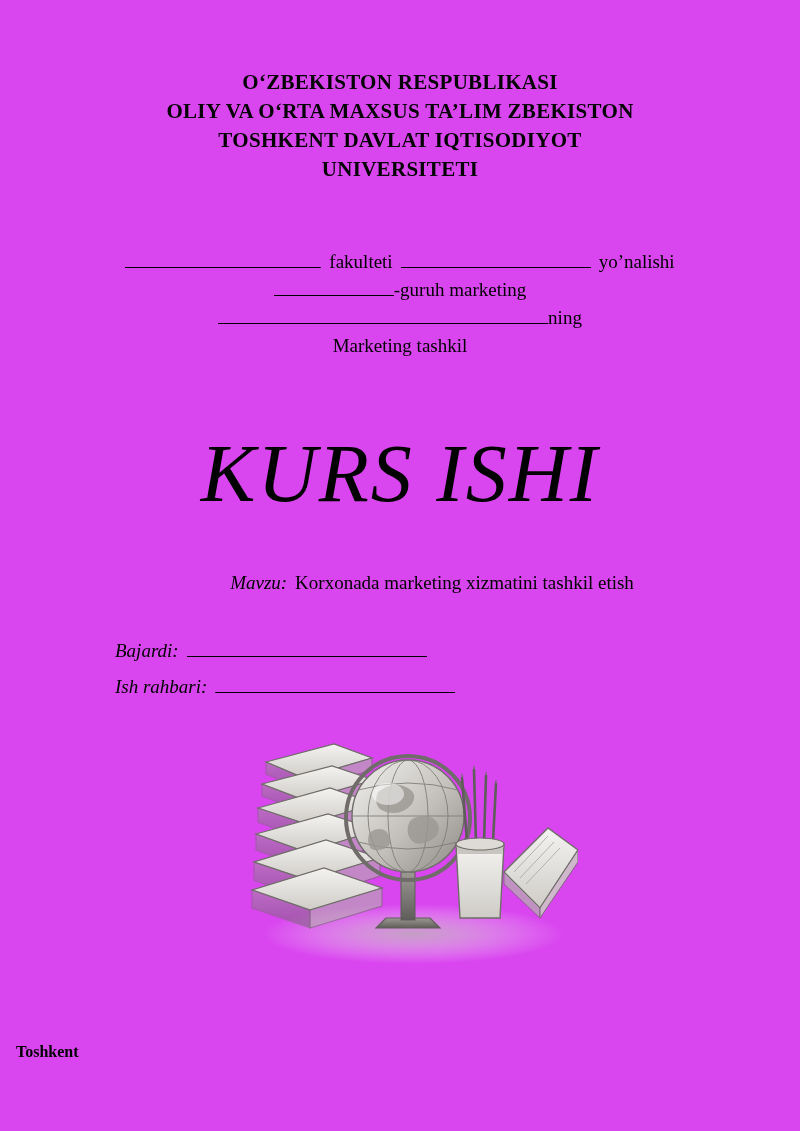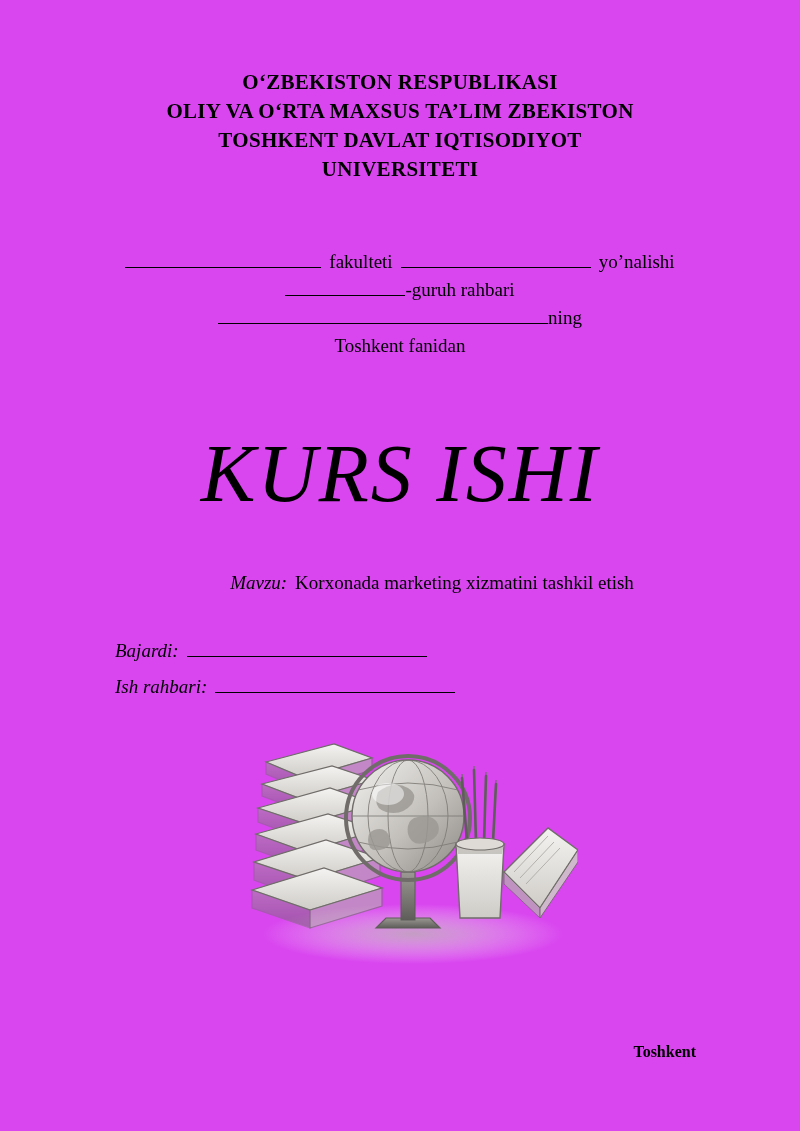--- a/index.html
+++ b/index.html
@@ -113,24 +113,24 @@
     left: 248px;
     top: 722px;
     width: 330px;
     height: 250px;
   }
   .illustration svg { display: block; }
 
   
   .footer {
     position: absolute;
-    left: 8px;
+    left: 16px;
     top: 1043px;
     width: 688px;
-    text-align: right;
+    text-align: left;
     font-size: 16px;
     font-weight: bold;
   }
 </style>
 </head>
 <body>
 
 <div class="page">
 
   <div class="header">
@@ -138,27 +138,27 @@
     <div class="line">OLIY VA O‘RTA MAXSUS TA’LIM ZBEKISTON</div>
     <div class="line">TOSHKENT DAVLAT IQTISODIYOT</div>
     <div class="line">UNIVERSITETI</div>
   </div>
 
   <div class="fields">
     <div class="row">
       <span class="rule r1"></span><span class="gap"></span><span>fakulteti</span><span class="gap"></span><span class="rule r2"></span><span class="gap"></span><span>yo’nalishi</span>
     </div>
     <div class="row">
-      <span class="rule r3"></span><span>-guruh rahbari</span>
+      <span class="rule r3"></span><span>-guruh marketing</span>
     </div>
     <div class="row">
       <span class="rule r4"></span><span>ning</span>
     </div>
     <div class="row">
-      <span>Toshkent fanidan</span>
+      <span>Marketing tashkil</span>
     </div>
   </div>
 
   <div class="big-title">KURS ISHI</div>
 
   <div class="topic">
     <span class="lbl">Mavzu:</span><span class="gap"></span><span>Korxonada marketing xizmatini tashkil etish</span>
   </div>
 
   <div class="signatures">

